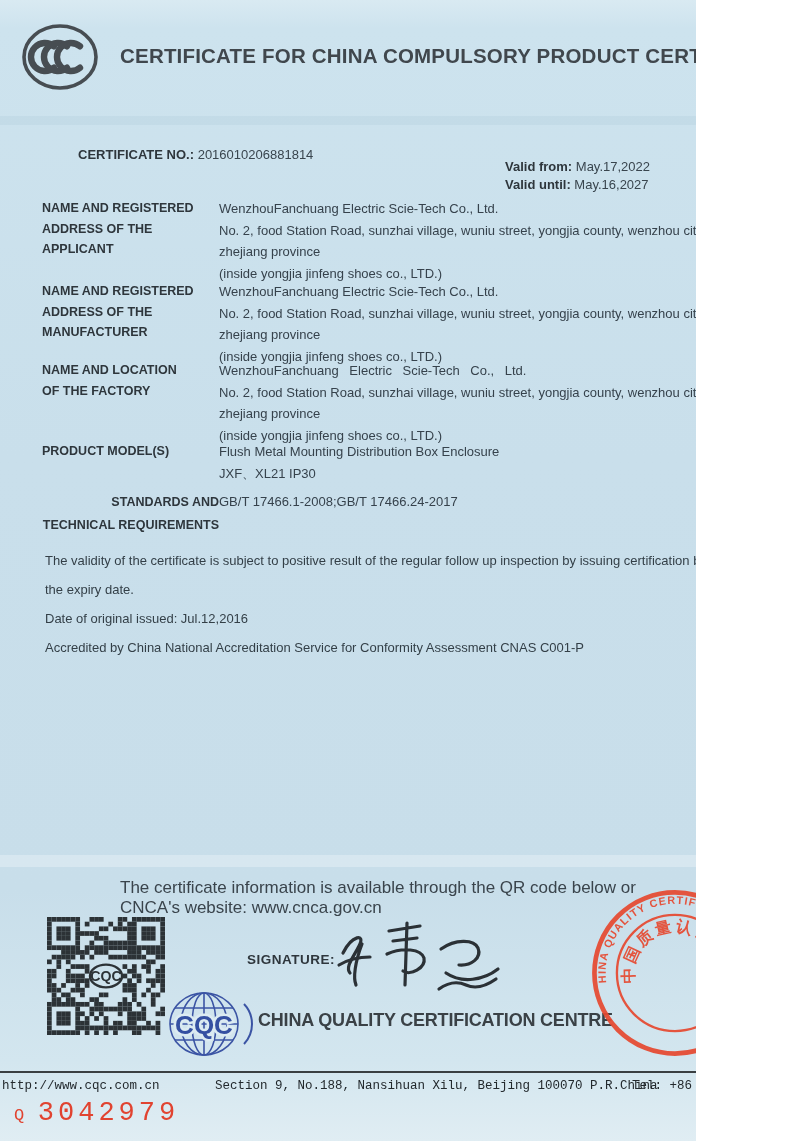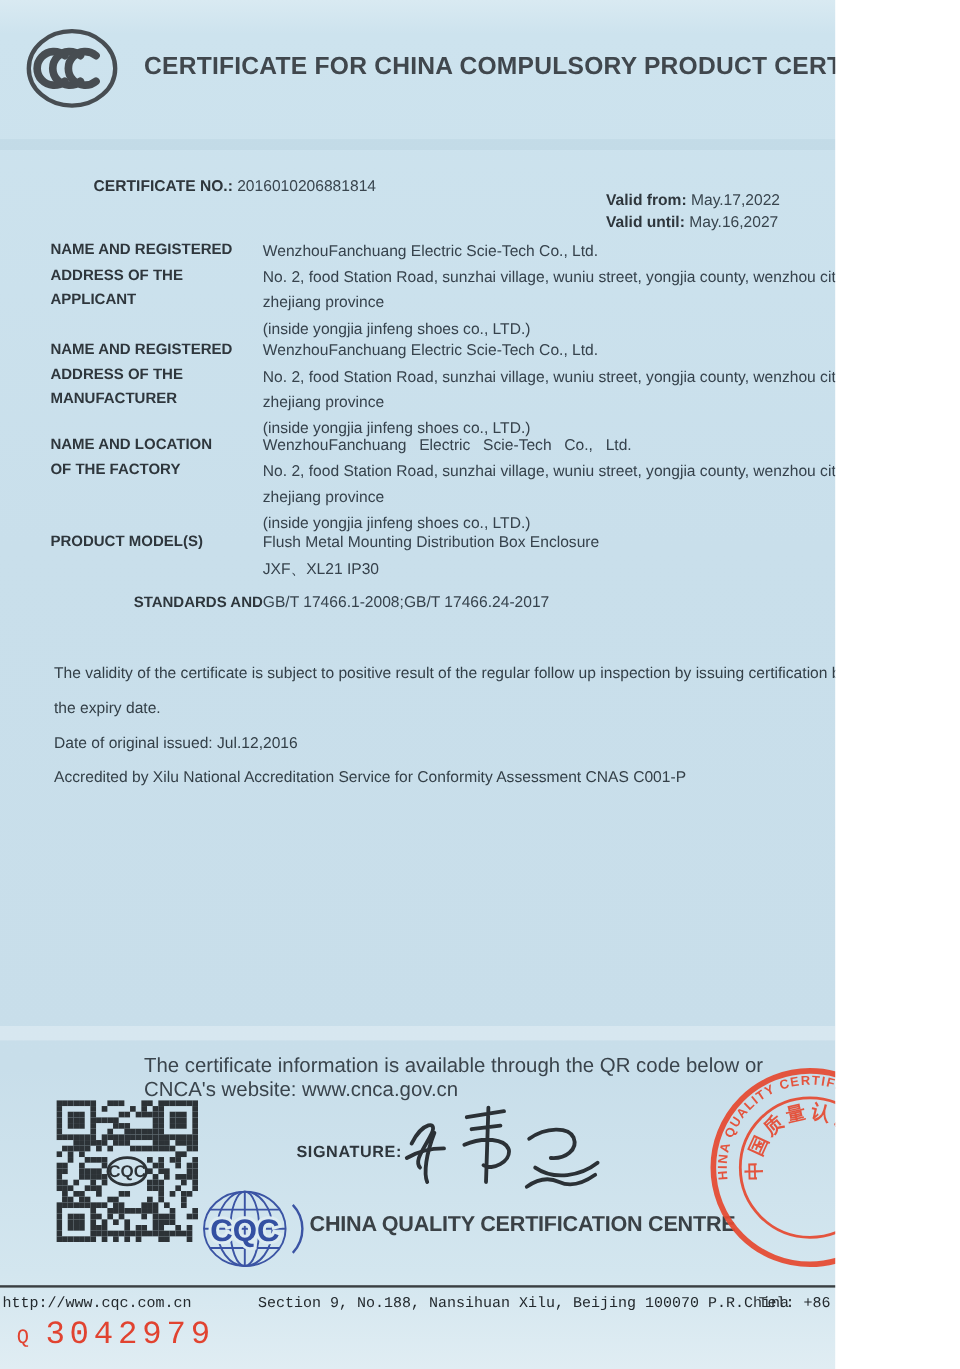--- a/index.html
+++ b/index.html
@@ -140,30 +140,31 @@
     </div>
     <div class="field-value">
       <div>Flush Metal Mounting Distribution Box Enclosure</div>
       <div>JXF、XL21 IP30</div>
     </div>
   </div>
 
   <div class="field-row row-standards">
     <div class="field-label">
       <div>STANDARDS AND</div>
+      <div>TECHNICAL REQUIREMENTS</div>
     </div>
     <div class="field-value">
       <div>GB/T 17466.1-2008;GB/T 17466.24-2017</div>
     </div>
   </div>
 
   <section class="statements">
     <p>The validity of the certificate is subject to positive result of the regular follow up inspection by issuing certification body until the expiry date.</p>
     <p>Date of original issued: Jul.12,2016</p>
-    <p>Accredited by Xilu National Accreditation Service for Conformity Assessment CNAS C001-P</p>
+    <p>Accredited by China National Accreditation Service for Conformity Assessment CNAS C001-P</p>
   </section>
 
   <div class="qr-note">The certificate information is available through the QR code below or CNCA's website: www.cnca.gov.cn</div>
 
   <svg class="qr-code" id="qr" viewBox="0 0 25 25">
       <rect x="0" y="0" width="1" height="1" fill="#2c3236"></rect>
       <rect x="1" y="0" width="1" height="1" fill="#2c3236"></rect>
       <rect x="2" y="0" width="1" height="1" fill="#2c3236"></rect>
       <rect x="3" y="0" width="1" height="1" fill="#2c3236"></rect>
       <rect x="4" y="0" width="1" height="1" fill="#2c3236"></rect>

